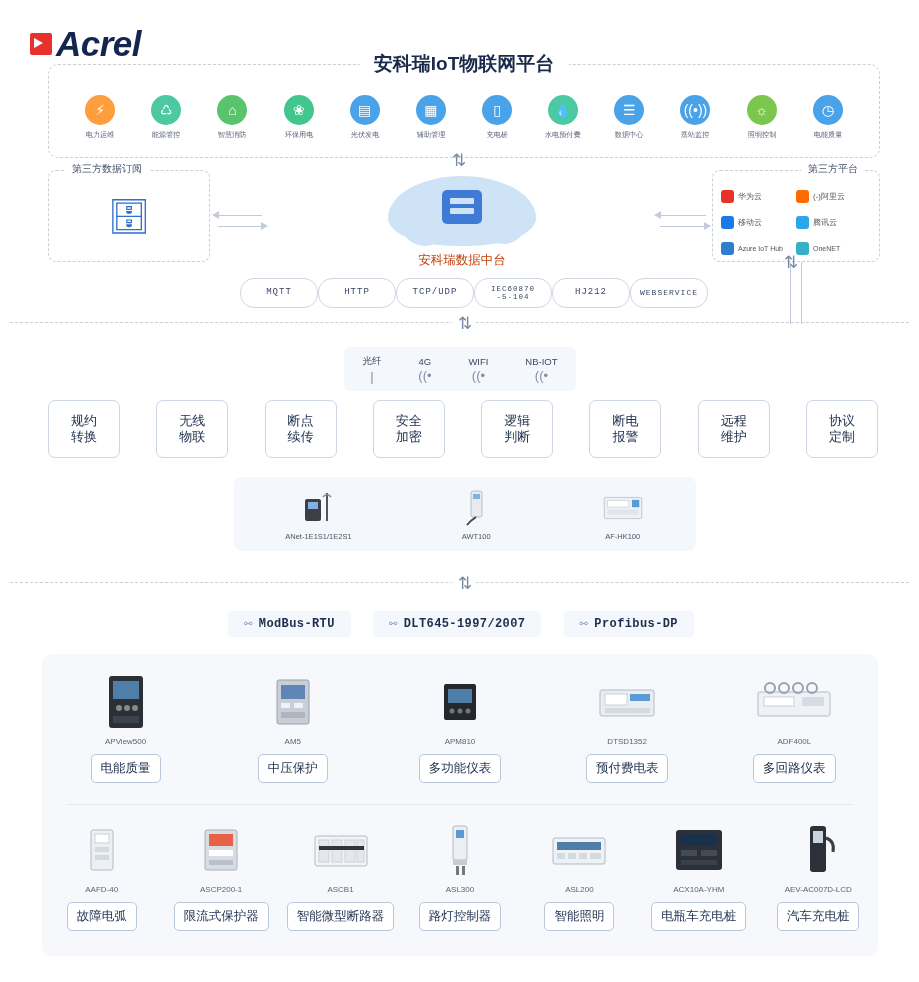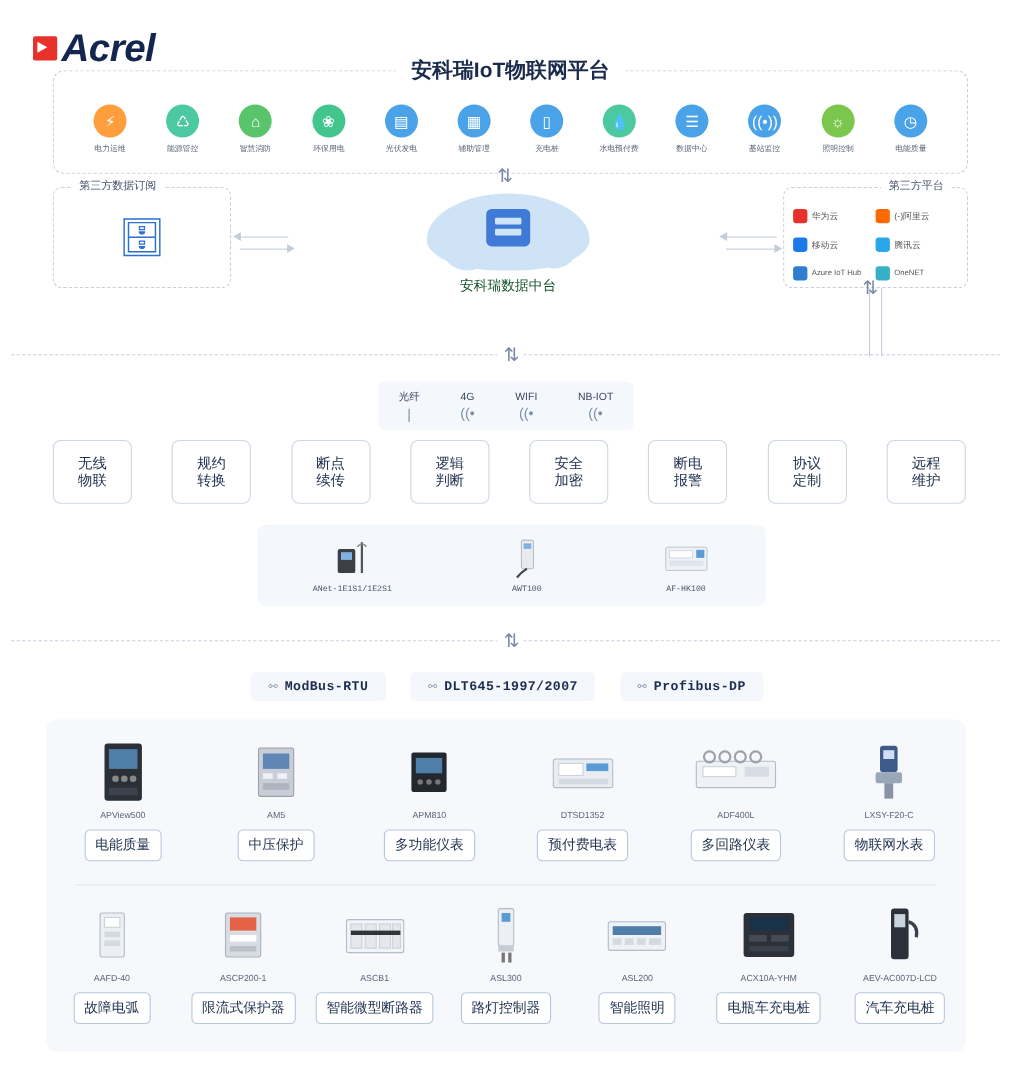--- a/index.html
+++ b/index.html
@@ -45,21 +45,21 @@
   .cc-dot{width:13px;height:13px;border-radius:3px;flex:none;}
 
   .cloud-wrap{position:absolute;left:382px;top:176px;width:160px;text-align:center;}
   .cloud-shape{width:148px;height:70px;margin:0 auto;background:#cfe3f7;border-radius:50% 50% 45% 45%/60% 60% 40% 40%;position:relative;}
   .cloud-shape:before{content:"";position:absolute;left:12px;top:20px;width:50px;height:50px;background:#cfe3f7;border-radius:50%;}
   .cloud-shape:after{content:"";position:absolute;right:10px;top:24px;width:44px;height:44px;background:#cfe3f7;border-radius:50%;}
   .cloud-box{position:absolute;left:50%;top:14px;transform:translateX(-50%);width:40px;height:34px;
      background:#3f7ad6;border-radius:5px;z-index:2;}
   .cloud-box:after{content:"";position:absolute;left:8px;top:8px;width:24px;height:6px;background:#cfe3f7;border-radius:1px;
      box-shadow:0 10px 0 #cfe3f7;}
-  .cloud-cap{margin-top:6px;font-size:12.5px;color:#14532d;}
+  .cloud-cap{margin-top:6px;font-size:12.5px;color:#c2410c;}
 
   .hline{position:absolute;height:1px;background:#c3cdda;}
   .arrow-l,.arrow-r{position:absolute;width:0;height:0;border-top:4px solid transparent;border-bottom:4px solid transparent;}
   .arrow-l{border-right:7px solid #c3cdda;}
   .arrow-r{border-left:7px solid #c3cdda;}
 
   
   .proto-row{position:absolute;left:240px;top:278px;width:440px;display:flex;justify-content:space-between;}
   .pill{border:1px solid #cfd7e3;border-radius:14px;background:#fff;height:28px;min-width:56px;padding:0 10px;
      display:flex;align-items:center;justify-content:center;font-size:9px;color:#3a4660;text-align:center;line-height:1.1;
@@ -72,21 +72,21 @@
   .net-box{position:absolute;left:344px;top:347px;width:232px;height:44px;background:#f4f7fb;border-radius:6px;
      display:flex;align-items:center;justify-content:space-around;}
   .net-item{display:flex;flex-direction:column;align-items:center;gap:2px;font-size:9.5px;color:#3c4863;}
   .wifi{font-size:13px;color:#7f8fa8;line-height:1;}
 
   .feat-row{position:absolute;left:48px;top:400px;width:830px;display:flex;justify-content:space-between;}
   .feat{width:70px;height:56px;border:1px solid #cdd6e3;border-radius:7px;background:#fff;
      display:flex;flex-direction:column;align-items:center;justify-content:center;font-size:13px;color:#22324f;line-height:1.25;}
 
   .dev-panel{position:absolute;left:234px;top:477px;width:462px;height:74px;background:#f4f7fb;border-radius:8px;
-     display:flex;align-items:center;justify-content:space-around;font-family:Liberation Mono, monospace;}
+     display:flex;align-items:center;justify-content:space-around;}
   .dev-item{display:flex;flex-direction:column;align-items:center;gap:4px;}
   .dev-img{width:44px;height:40px;display:flex;align-items:center;justify-content:center;}
   .dev-cap{font-size:7.5px;color:#4a5568;white-space:nowrap;}
 
   
   .bus-row{position:absolute;left:228px;top:611px;width:466px;display:flex;justify-content:space-between;}
   .bus{height:26px;background:#f4f7fb;border-radius:4px;padding:0 16px;display:flex;align-items:center;gap:6px;
      font-size:12px;color:#1d2d4d;font-weight:bold;letter-spacing:.4px;font-family:"Liberation Mono","DejaVu Sans Mono",monospace;}
   .bus .lk{font-size:10px;color:#8e9ab0;font-weight:normal;}
 
@@ -219,20 +219,29 @@
         <span class="cc-dot" style="background:#35b0c6"></span>
         <span>OneNET</span>
       </div>
     </div>
   </div>
 
   <div class="hline" style="left:790px;top:262px;width:1px;height:62px;background:#c3cdda"></div>
   <div class="hline" style="left:801px;top:262px;width:1px;height:62px;background:#c3cdda"></div>
   <div class="updown" style="left:784px;top:252px">⇅</div>
 
+  <div class="proto-row">
+    <div class="pill">MQTT</div>
+    <div class="pill">HTTP</div>
+    <div class="pill">TCP/UDP</div>
+    <div class="pill" style="white-space:pre;font-size:7.5px">IEC60870
+-5-104</div>
+    <div class="pill">HJ212</div>
+    <div class="pill" style="font-size:8px">WEBSERVICE</div>
+  </div>
 
   <div class="dsep" style="top:322px"></div>
   <div class="updown" style="left:452px;top:313px;background:#fff;padding:0 6px">⇅</div>
 
   <div class="net-box">
     <div class="net-item">
       <span>光纤</span>
       <span class="wifi">|</span>
     </div>
     <div class="net-item">
@@ -244,50 +253,50 @@
       <span class="wifi">((•</span>
     </div>
     <div class="net-item">
       <span>NB-IOT</span>
       <span class="wifi">((•</span>
     </div>
   </div>
 
   <div class="feat-row">
     <div class="feat">
+      <span>规约</span>
+      <span>转换</span>
+    </div>
+    <div class="feat">
       <span>无线</span>
       <span>物联</span>
     </div>
     <div class="feat">
-      <span>规约</span>
-      <span>转换</span>
-    </div>
-    <div class="feat">
       <span>断点</span>
       <span>续传</span>
     </div>
     <div class="feat">
+      <span>安全</span>
+      <span>加密</span>
+    </div>
+    <div class="feat">
       <span>逻辑</span>
       <span>判断</span>
     </div>
     <div class="feat">
-      <span>安全</span>
-      <span>加密</span>
-    </div>
-    <div class="feat">
       <span>断电</span>
       <span>报警</span>
     </div>
     <div class="feat">
+      <span>远程</span>
+      <span>维护</span>
+    </div>
+    <div class="feat">
       <span>协议</span>
       <span>定制</span>
-    </div>
-    <div class="feat">
-      <span>远程</span>
-      <span>维护</span>
     </div>
   </div>
 
   <div class="dev-panel">
     <div class="dev-item">
       <div class="dev-img">
         <svg width="42" height="38" viewBox="0 0 42 38">
             <rect x="8" y="10" width="16" height="22" rx="2" fill="#3c3f46"></rect>
             <rect x="11" y="13" width="10" height="7" fill="#7fb2e0"></rect>
             <path d="M30 4 L30 32" stroke="#555" stroke-width="2"></path>
@@ -401,32 +410,20 @@
               <circle cx="32" cy="14" r="5" fill="none" stroke="#9aa2ad" stroke-width="2"></circle>
               <circle cx="46" cy="14" r="5" fill="none" stroke="#9aa2ad" stroke-width="2"></circle>
               <circle cx="60" cy="14" r="5" fill="none" stroke="#9aa2ad" stroke-width="2"></circle>
               <rect x="12" y="23" width="30" height="9" fill="#fff" stroke="#cbd2da"></rect>
               <rect x="50" y="23" width="22" height="9" fill="#d6dce4"></rect>
             </svg>
         </div>
         <div class="prod-code">ADF400L</div>
         <div class="prod-tag">多回路仪表</div>
       </div>
-      <div class="prod">
-        <div class="prod-img">
-          <svg width="40" height="56" viewBox="0 0 40 56">
-              <rect x="12" y="4" width="16" height="24" rx="3" fill="#3d5a8a"></rect>
-              <rect x="15" y="8" width="10" height="8" fill="#cfe0f2"></rect>
-              <rect x="8" y="28" width="24" height="10" rx="2" fill="#9aa7b8"></rect>
-              <rect x="16" y="38" width="8" height="14" fill="#8894a6"></rect>
-            </svg>
-        </div>
-        <div class="prod-code">LXSY-F20-C</div>
-        <div class="prod-tag">物联网水表</div>
-      </div>
     </div>
 
     <div class="prod-row r2">
       <div class="prod">
         <div class="prod-img">
           <svg width="40" height="56" viewBox="0 0 40 56">
               <rect x="9" y="8" width="22" height="40" rx="2" fill="#eceff3" stroke="#b4bcc7"></rect>
               <rect x="13" y="12" width="14" height="9" fill="#fff" stroke="#cbd2da"></rect>
               <rect x="13" y="25" width="14" height="5" fill="#d4dae2"></rect>
               <rect x="13" y="33" width="14" height="5" fill="#d4dae2"></rect>

